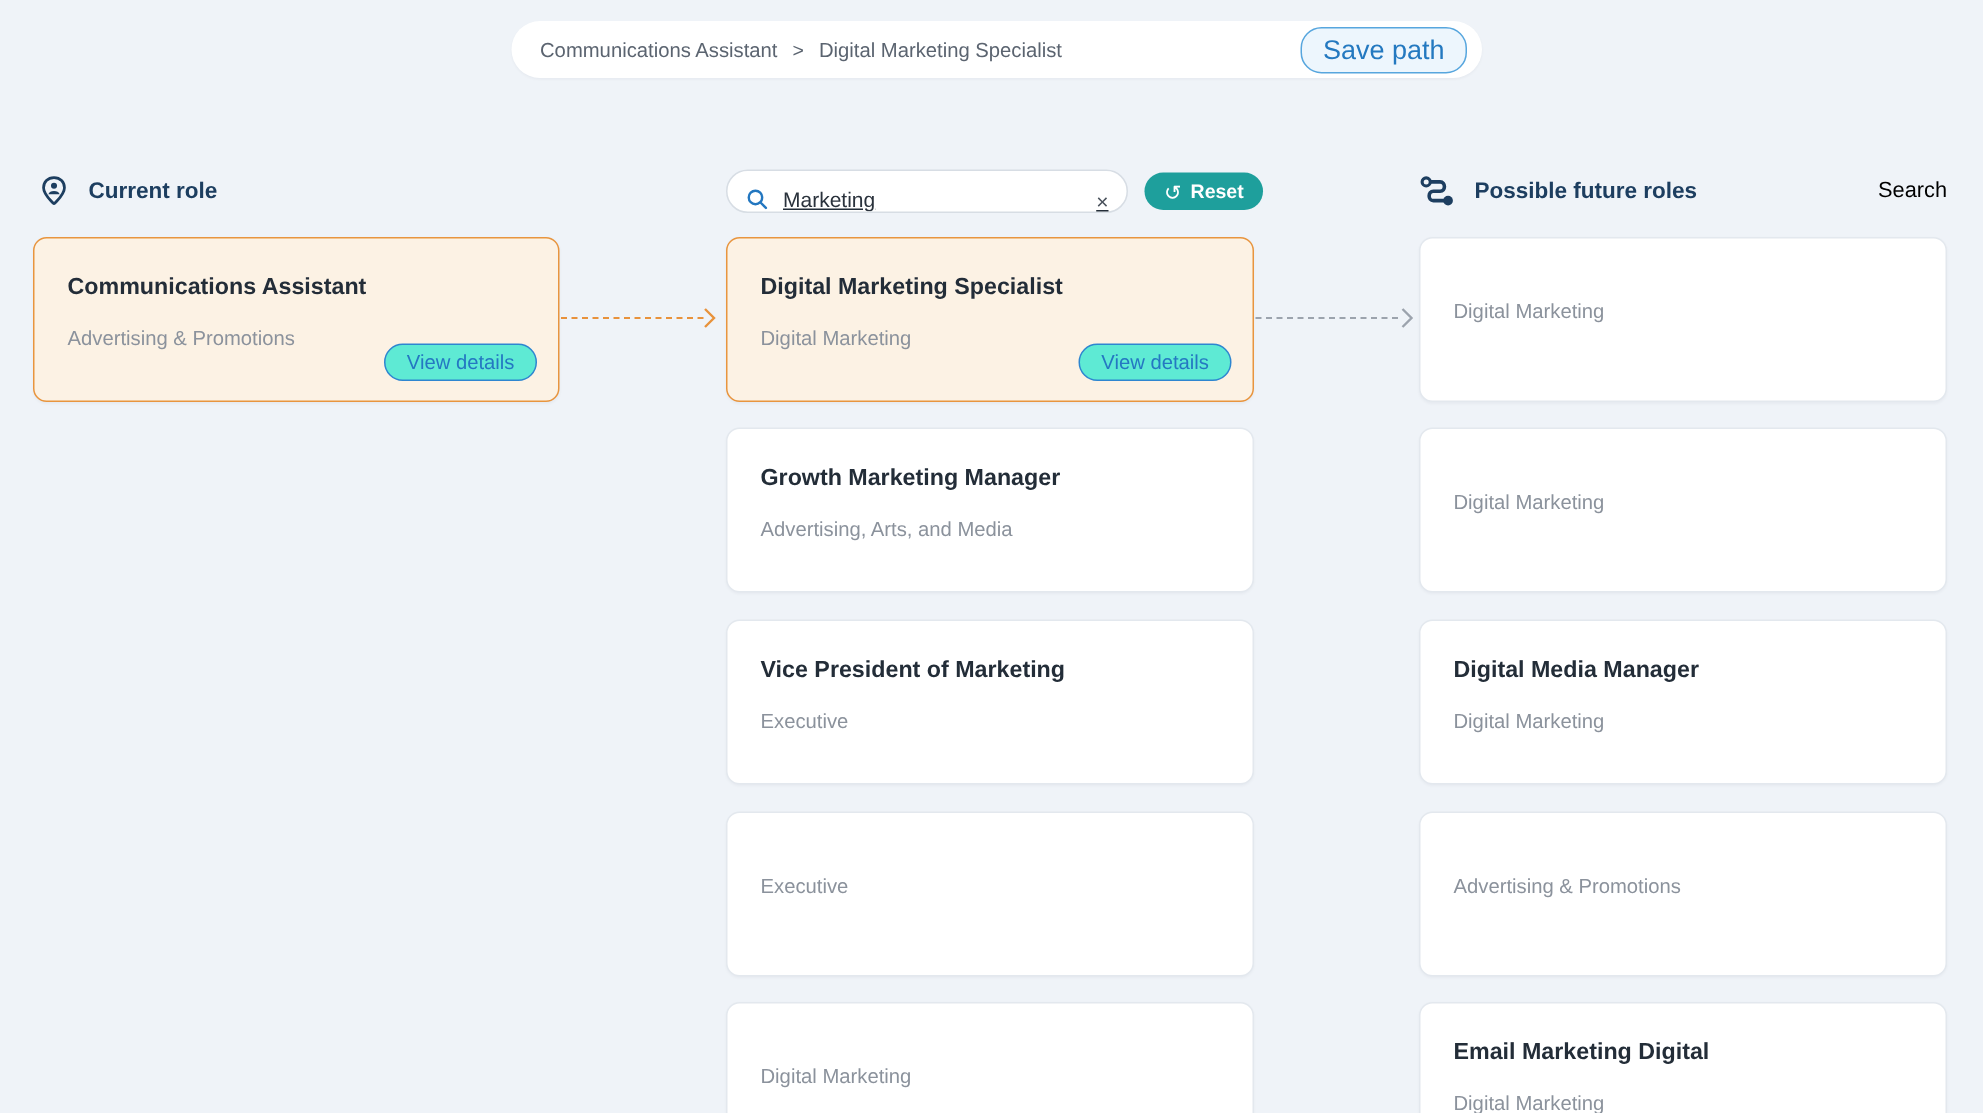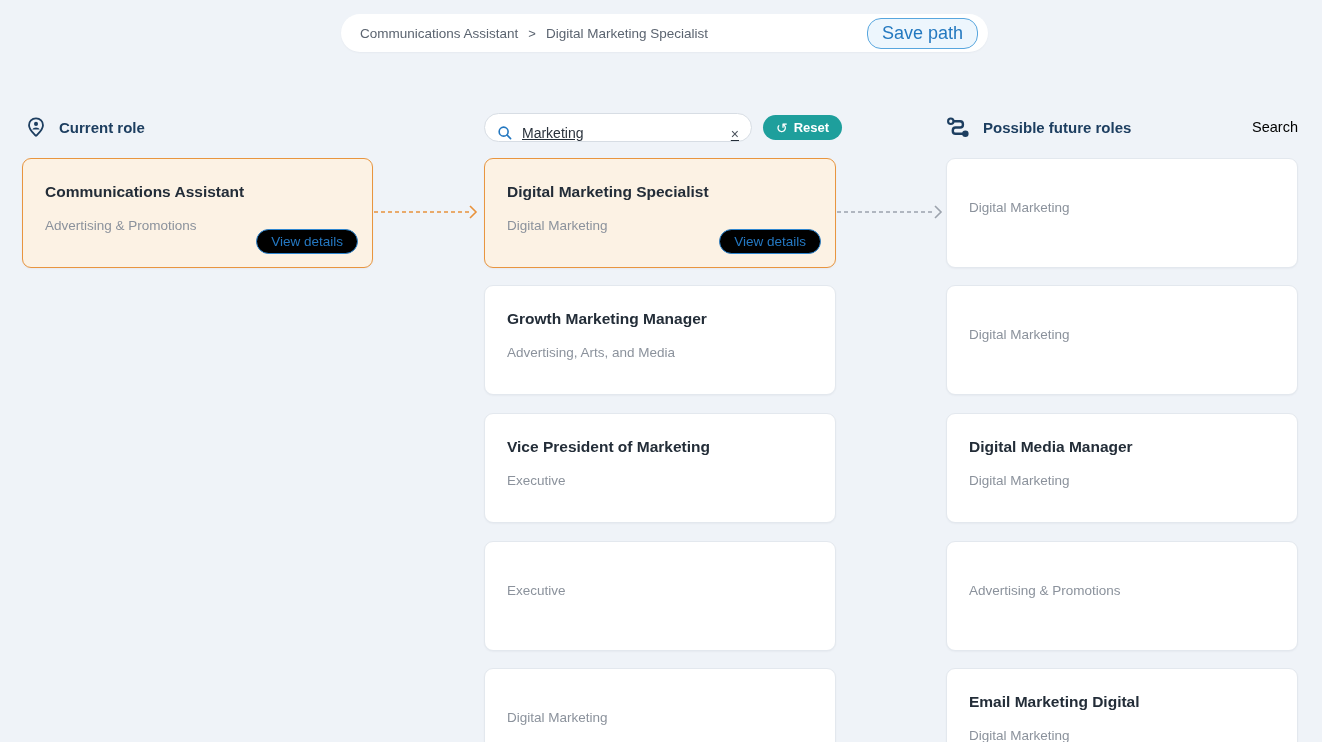--- a/index.html
+++ b/index.html
@@ -58,21 +58,21 @@
     position:absolute; width:352px; height:110px;
     background:#ffffff; border:1px solid #E3E8EE; border-radius:9px;
     padding:24px 22px 0 22px;
     box-shadow:0 1px 2px rgba(16,24,40,0.04);
   }
   .card.highlight { background:#FCF2E4; border:1.5px solid #E8953F; }
   .card-title { font-size:15.5px; font-weight:700; color:#232D38; }
   .card-subtitle { font-size:13.5px; color:#8B929C; margin-top:17px; }
   .view-details {
     position:absolute; right:14px; bottom:13px;
-    background:#000000; border:1px solid #2E86D0; border-radius:15px;
+    background:#5eead4; border:1px solid #2E86D0; border-radius:15px;
     color:#2478C2; font-family:inherit; font-size:13.5px;
     padding:4px 14px; cursor:pointer;
   }
   
   .arrow { position:absolute; top:203px; }
 </style>
 </head>
 <body>
 
 <div class="topbar">

